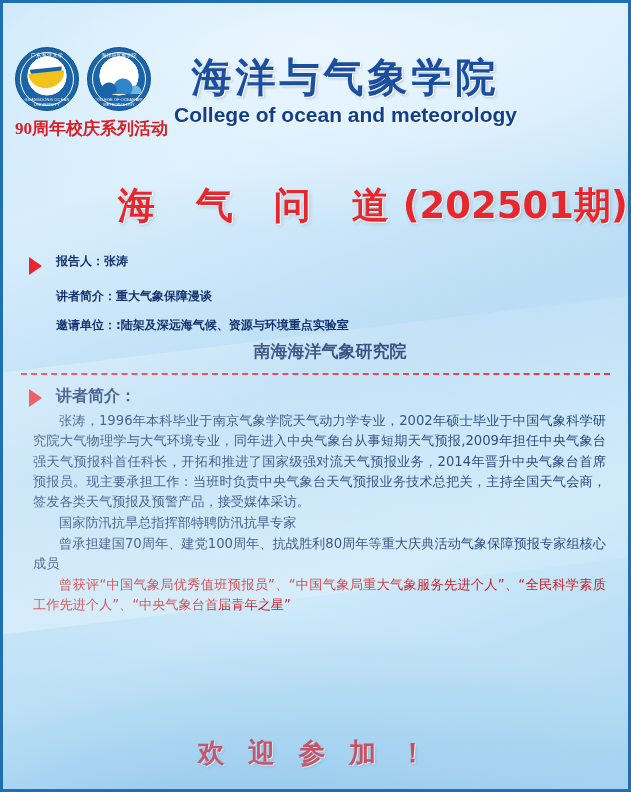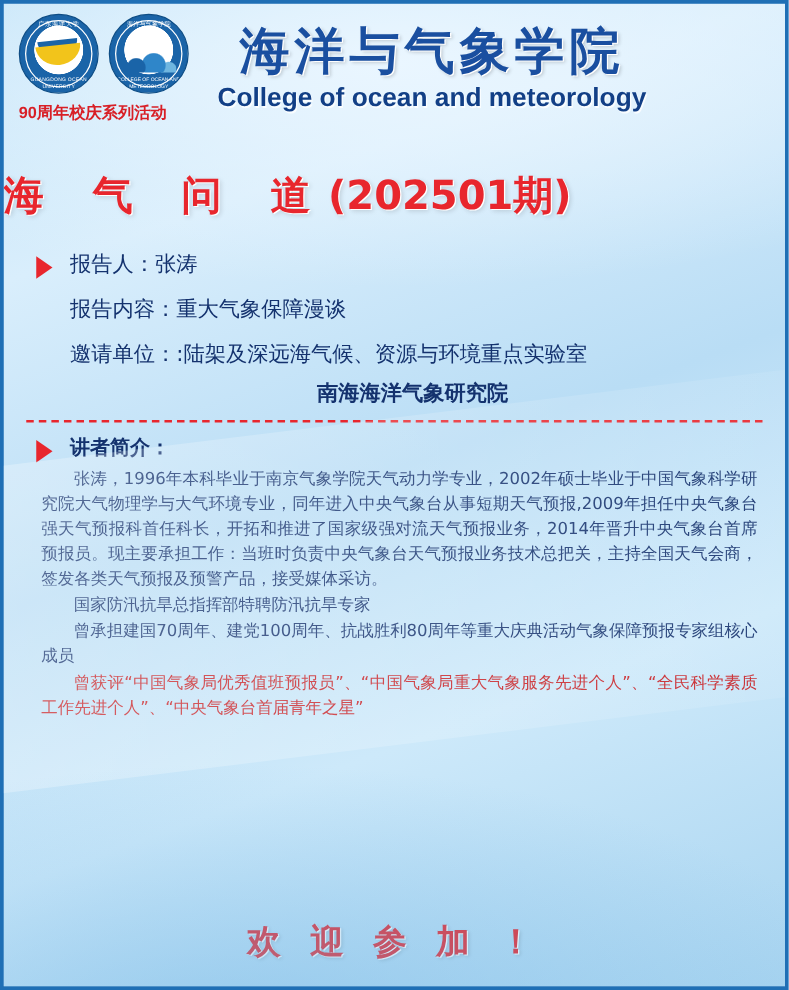--- a/index.html
+++ b/index.html
@@ -42,20 +42,21 @@
     background: radial-gradient(ellipse at 30% 100%, rgba(120,185,230,0.55), rgba(120,185,230,0) 70%);
     pointer-events: none;
   }
 
   
   .header {
     position: relative;
     height: 118px;
     padding: 6px 10px 0 10px;
     box-sizing: border-box;
+    margin-top: 36px;
   }
   .logos {
     position: absolute;
     left: 12px;
     top: 8px;
     display: flex;
     gap: 8px;
     align-items: flex-start;
   }
   .logo {
@@ -141,33 +142,33 @@
     font-weight: bold;
     color: #123f86;
     letter-spacing: 0px;
     margin-top: 4px;
     text-shadow: 1px 1px 0 rgba(255,255,255,0.8);
   }
   .anniv {
     position: absolute;
     left: 12px;
     top: 78px;
-    font-size: 13px;
+    font-size: 17px;
     font-weight: bold;
     color: #d81f26;
-    font-family: Liberation Sans, sans-serif;
+    font-family: Liberation Serif, serif;
     letter-spacing: 0px;
   }
 
   
   .main-title {
-    text-align: left;
-    margin-top: 14px;
-    font-family: "DejaVu Sans", sans-serif;
-    font-size: 32px;
+    text-align: right;
+    margin-top: 24px;
+    font-family: "DejaVu Sans", sans-serif;
+    font-size: 37px;
     font-weight: bold;
     color: #e8262d;
     letter-spacing: 2px;
     text-shadow: 1px 1px 0 #ffffff, 2px 2px 4px rgba(0,0,0,0.15);
   }
   .main-title .sp { letter-spacing: 14px; }
   .main-title .issue { letter-spacing: 0px; }
 
   
   .info {
@@ -187,22 +188,22 @@
     margin-right: 14px;
     margin-top: 4px;
     flex: none;
   }
   .bullet-spacer {
     width: 27px;
     flex: none;
   }
   .info-text {
     font-family: "DejaVu Sans", sans-serif;
-    font-size: 17px;
-    font-weight: normal;
+    font-size: 12px;
+    font-weight: bold;
     color: #14326e;
     line-height: 1.35;
   }
   .info-indent2 {
     padding-left: 27px;
     font-family: "DejaVu Sans", sans-serif;
     font-size: 17px;
     font-weight: bold;
     color: #14326e;
     margin-top: -6px;
@@ -295,21 +296,21 @@
     <span class="sp">海 气 问 道</span><span class="issue">(202501期)</span>
   </div>
 
   <div class="info">
     <div class="info-row">
       <div class="bullet"></div>
       <div class="info-text">报告人：张涛</div>
     </div>
     <div class="info-row">
       <div class="bullet-spacer"></div>
-      <div class="info-text">报告内容：重大气象保障漫谈</div>
+      <div class="info-text">讲者简介：重大气象保障漫谈</div>
     </div>
     <div class="info-row">
       <div class="bullet-spacer"></div>
       <div class="info-text">邀请单位：:陆架及深远海气候、资源与环境重点实验室</div>
     </div>
     <div class="info-indent2">南海海洋气象研究院</div>
   </div>
 
   <hr class="divider">
 

